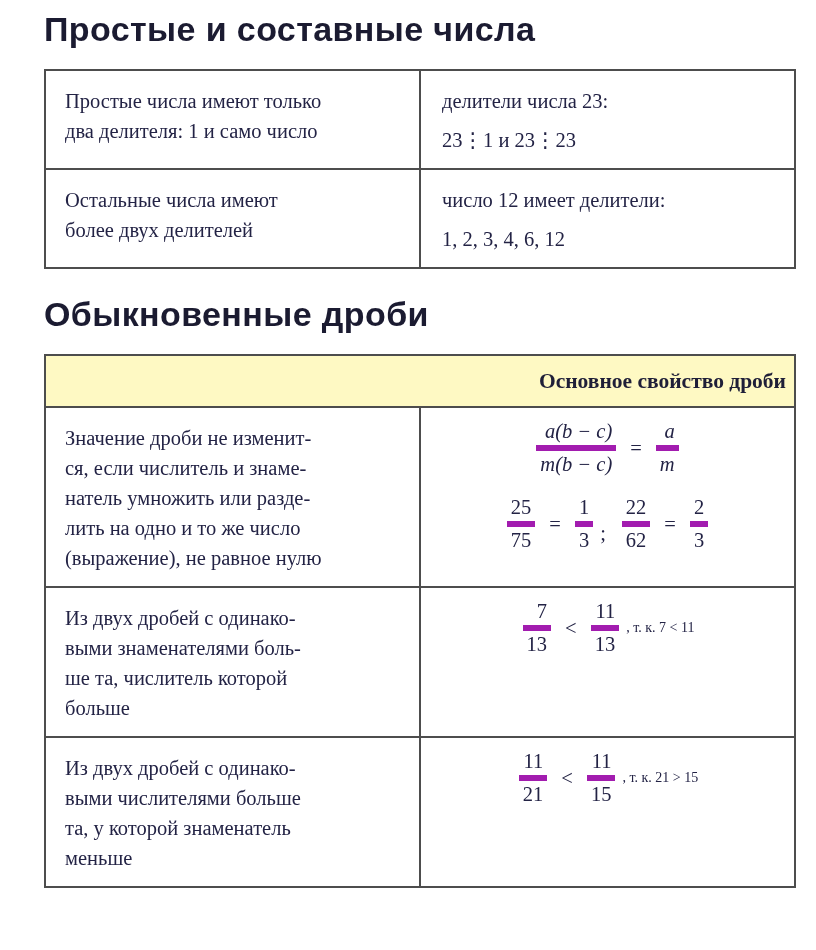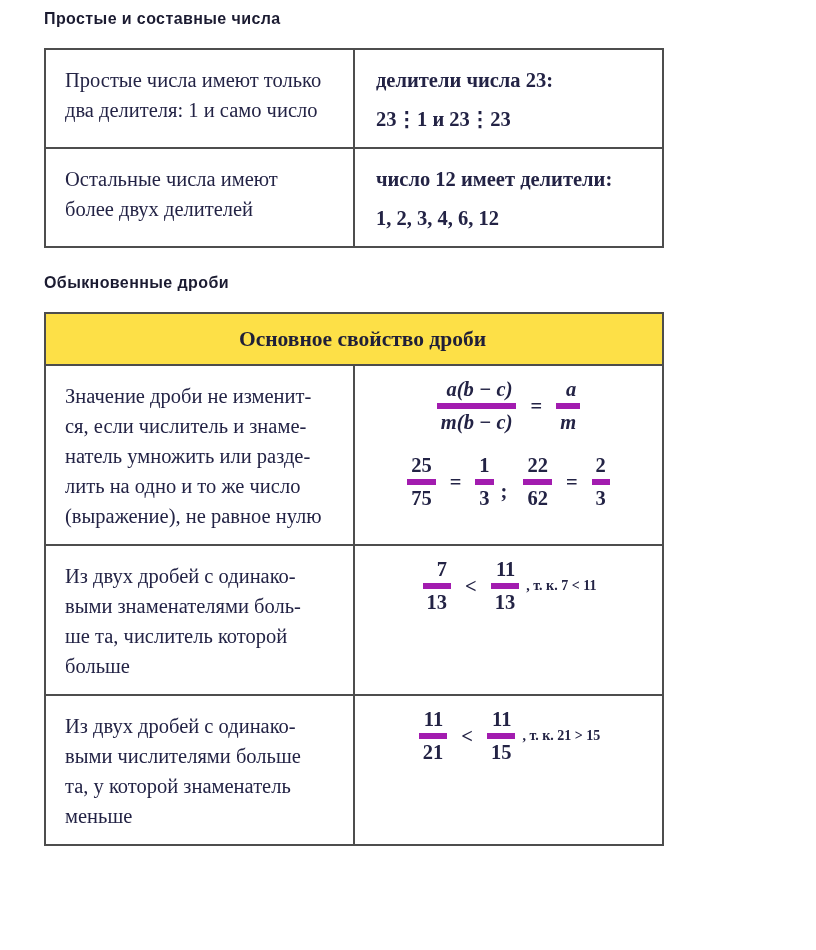--- a/index.html
+++ b/index.html
@@ -10,52 +10,52 @@
     font-family: "Liberation Serif", serif;
     color: #232345;
     overflow: hidden;
   }
   .page { padding: 10px 0 0 44px; }
   .content { width: 720px; }
 
   .section-heading {
     font-family: "Liberation Sans", sans-serif;
     font-weight: bold;
-    font-size: 16px;
+    font-size: 34px;
     letter-spacing: 0.4px;
     color: #1b1b31;
     margin: 0 0 20px 0;
   }
   .heading-2 { margin-top: 26px; }
 
   table.tbl {
     border-collapse: collapse;
-    width: 620px;
+    width: 752px;
     table-layout: fixed;
     margin-top: 13px;
   }
   table.tbl td {
     border: 2px solid #4d4d4d;
     vertical-align: top;
   }
   td.col-left  { width: 50%; }
-  td.col-right { width: 50%; font-weight: bold; }
+  td.col-right { width: 50%; }
 
   .cell-text {
     padding: 14px 14px 12px 18px;
     font-size: 20.5px;
     line-height: 30px;
     white-space: pre-line;
   }
   .cell-right-pad { padding: 14px 10px 12px 20px; font-size: 20.5px; line-height: 30px; }
   .right-example { margin-top: 9px; }
 
   tr.hdr td {
-    background: #fde047;
-    text-align: center;
+    background: #fef9c3;
+    text-align: right;
     font-weight: bold;
     font-size: 21.5px;
     padding: 13px 8px 12px 25px;
     color: #1f1f38;
   }
 
   td.math-cell {
     vertical-align: middle;
     text-align: center;
     padding: 10px 6px;

